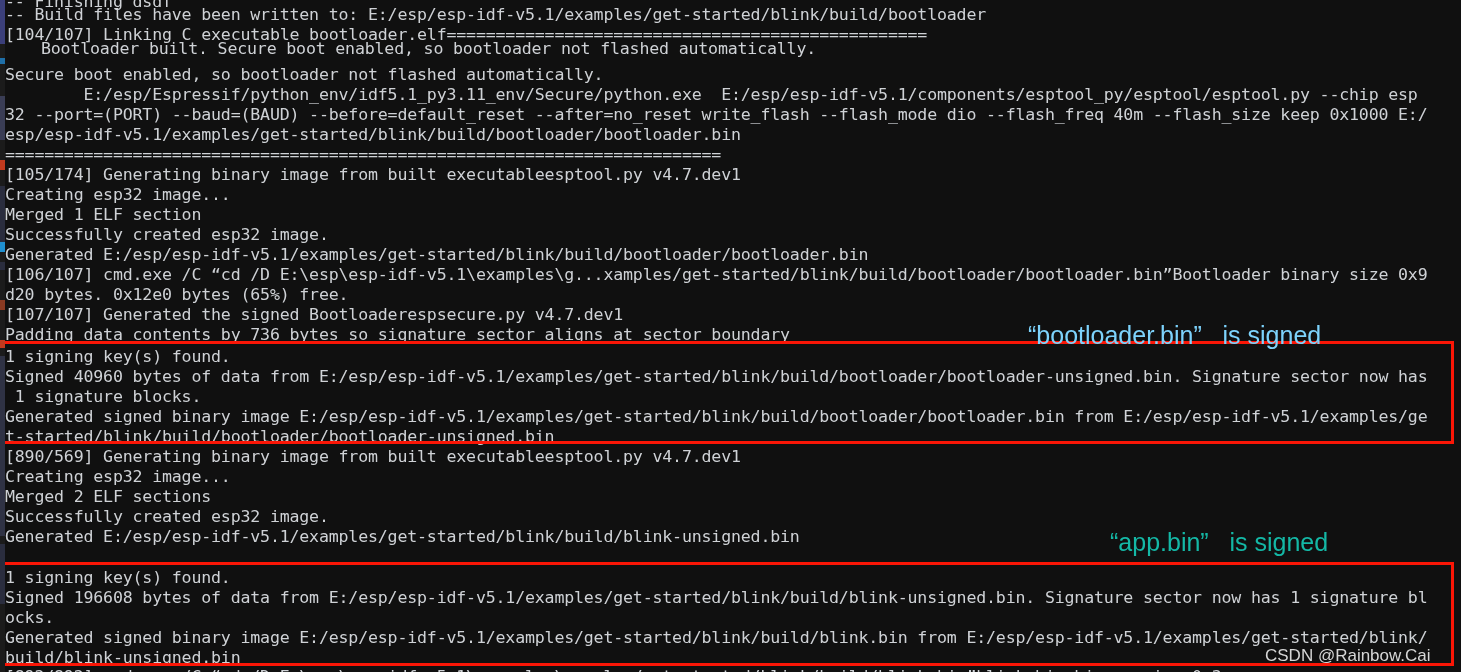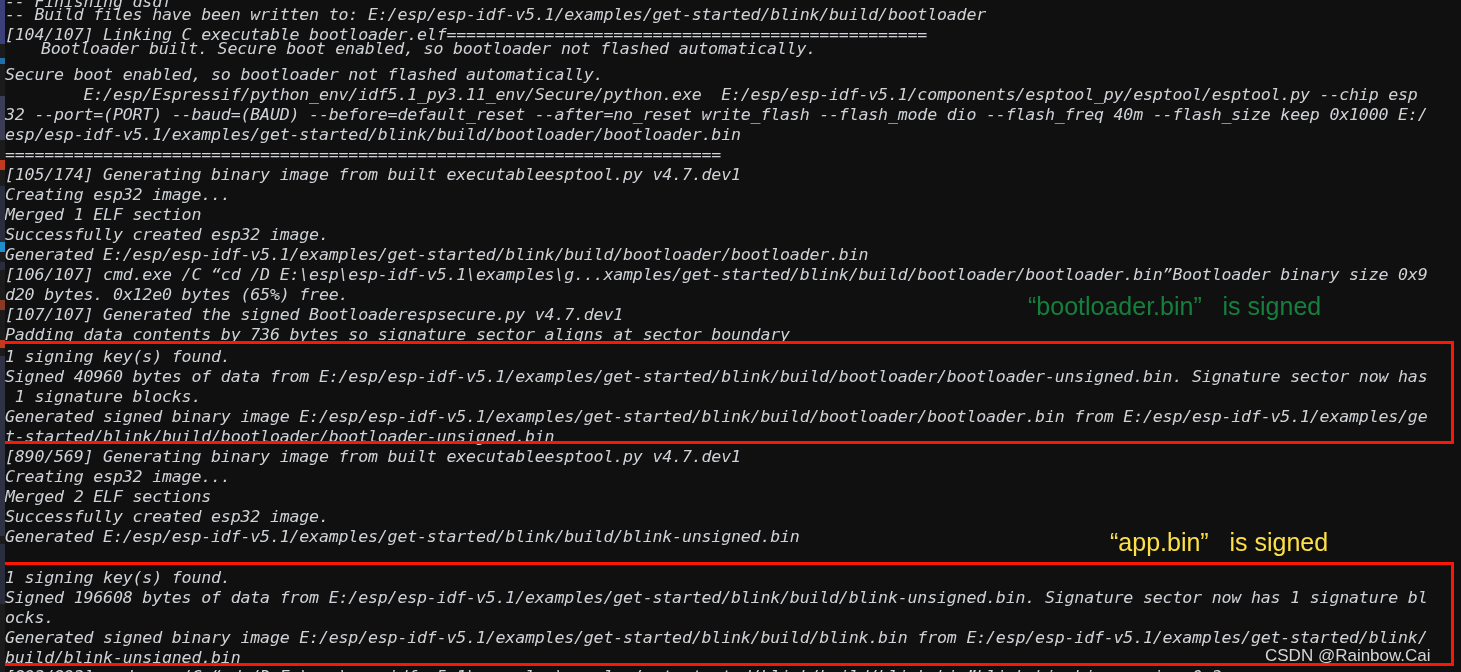--- a/index.html
+++ b/index.html
@@ -39,21 +39,20 @@
     width: 5px;
   }
 
   #lines {
     position: absolute;
     left: 5px;
     top: 0;
     width: 1456px;
     height: 596px;
     z-index: 2;
-    font-style: italic;
   }
 
   .line {
     position: absolute;
     left: 0;
     white-space: pre;
     font-family: "DejaVu Sans Mono", "Liberation Mono", monospace;
     font-size: 16.6px;
     line-height: 20px;
     height: 20px;
@@ -144,19 +143,19 @@
       <div class="line" style="top: 628px;">Generated signed binary image E:/esp/esp-idf-v5.1/examples/get-started/blink/build/blink.bin from E:/esp/esp-idf-v5.1/examples/get-started/blink/</div>
       <div class="line" style="top: 648px;">build/blink-unsigned.bin</div>
       <div class="line" style="top: 667px;">[892/892] cmd.exe /C “cd /D E:\esp\esp-idf-v5.1\examples\g...les/get-started/blink/build/blink.bin”blink.bin binary size 0x3</div>
     </div>
 
   <div id="boxes">
       <div class="redbox" style="left: 0px; top: 341px; width: 1454px; height: 103px; border-color: rgb(251, 22, 6);"></div>
       <div class="redbox" style="left: 0px; top: 562px; width: 1454px; height: 104px; border-color: rgb(251, 22, 6);"></div>
     </div>
 
-  <div class="annot" id="annot-bootloader" style="left: 1028px; top: 292px; color: #15803d;">“bootloader.bin”   is signed</div>
+  <div class="annot" id="annot-bootloader" style="left: 1028px; top: 321px; color: #7dd3fc;">“bootloader.bin”   is signed</div>
 
-  <div class="annot" id="annot-app" style="left: 1110px; top: 528px; color: #fde047;">“app.bin”   is signed</div>
+  <div class="annot" id="annot-app" style="left: 1110px; top: 528px; color: #14b8a6;">“app.bin”   is signed</div>
 
   <div class="watermark" id="watermark" style="left: 1265px; top: 646px;">CSDN @Rainbow.Cai</div>
 
 </div>
 
 </body></html>

